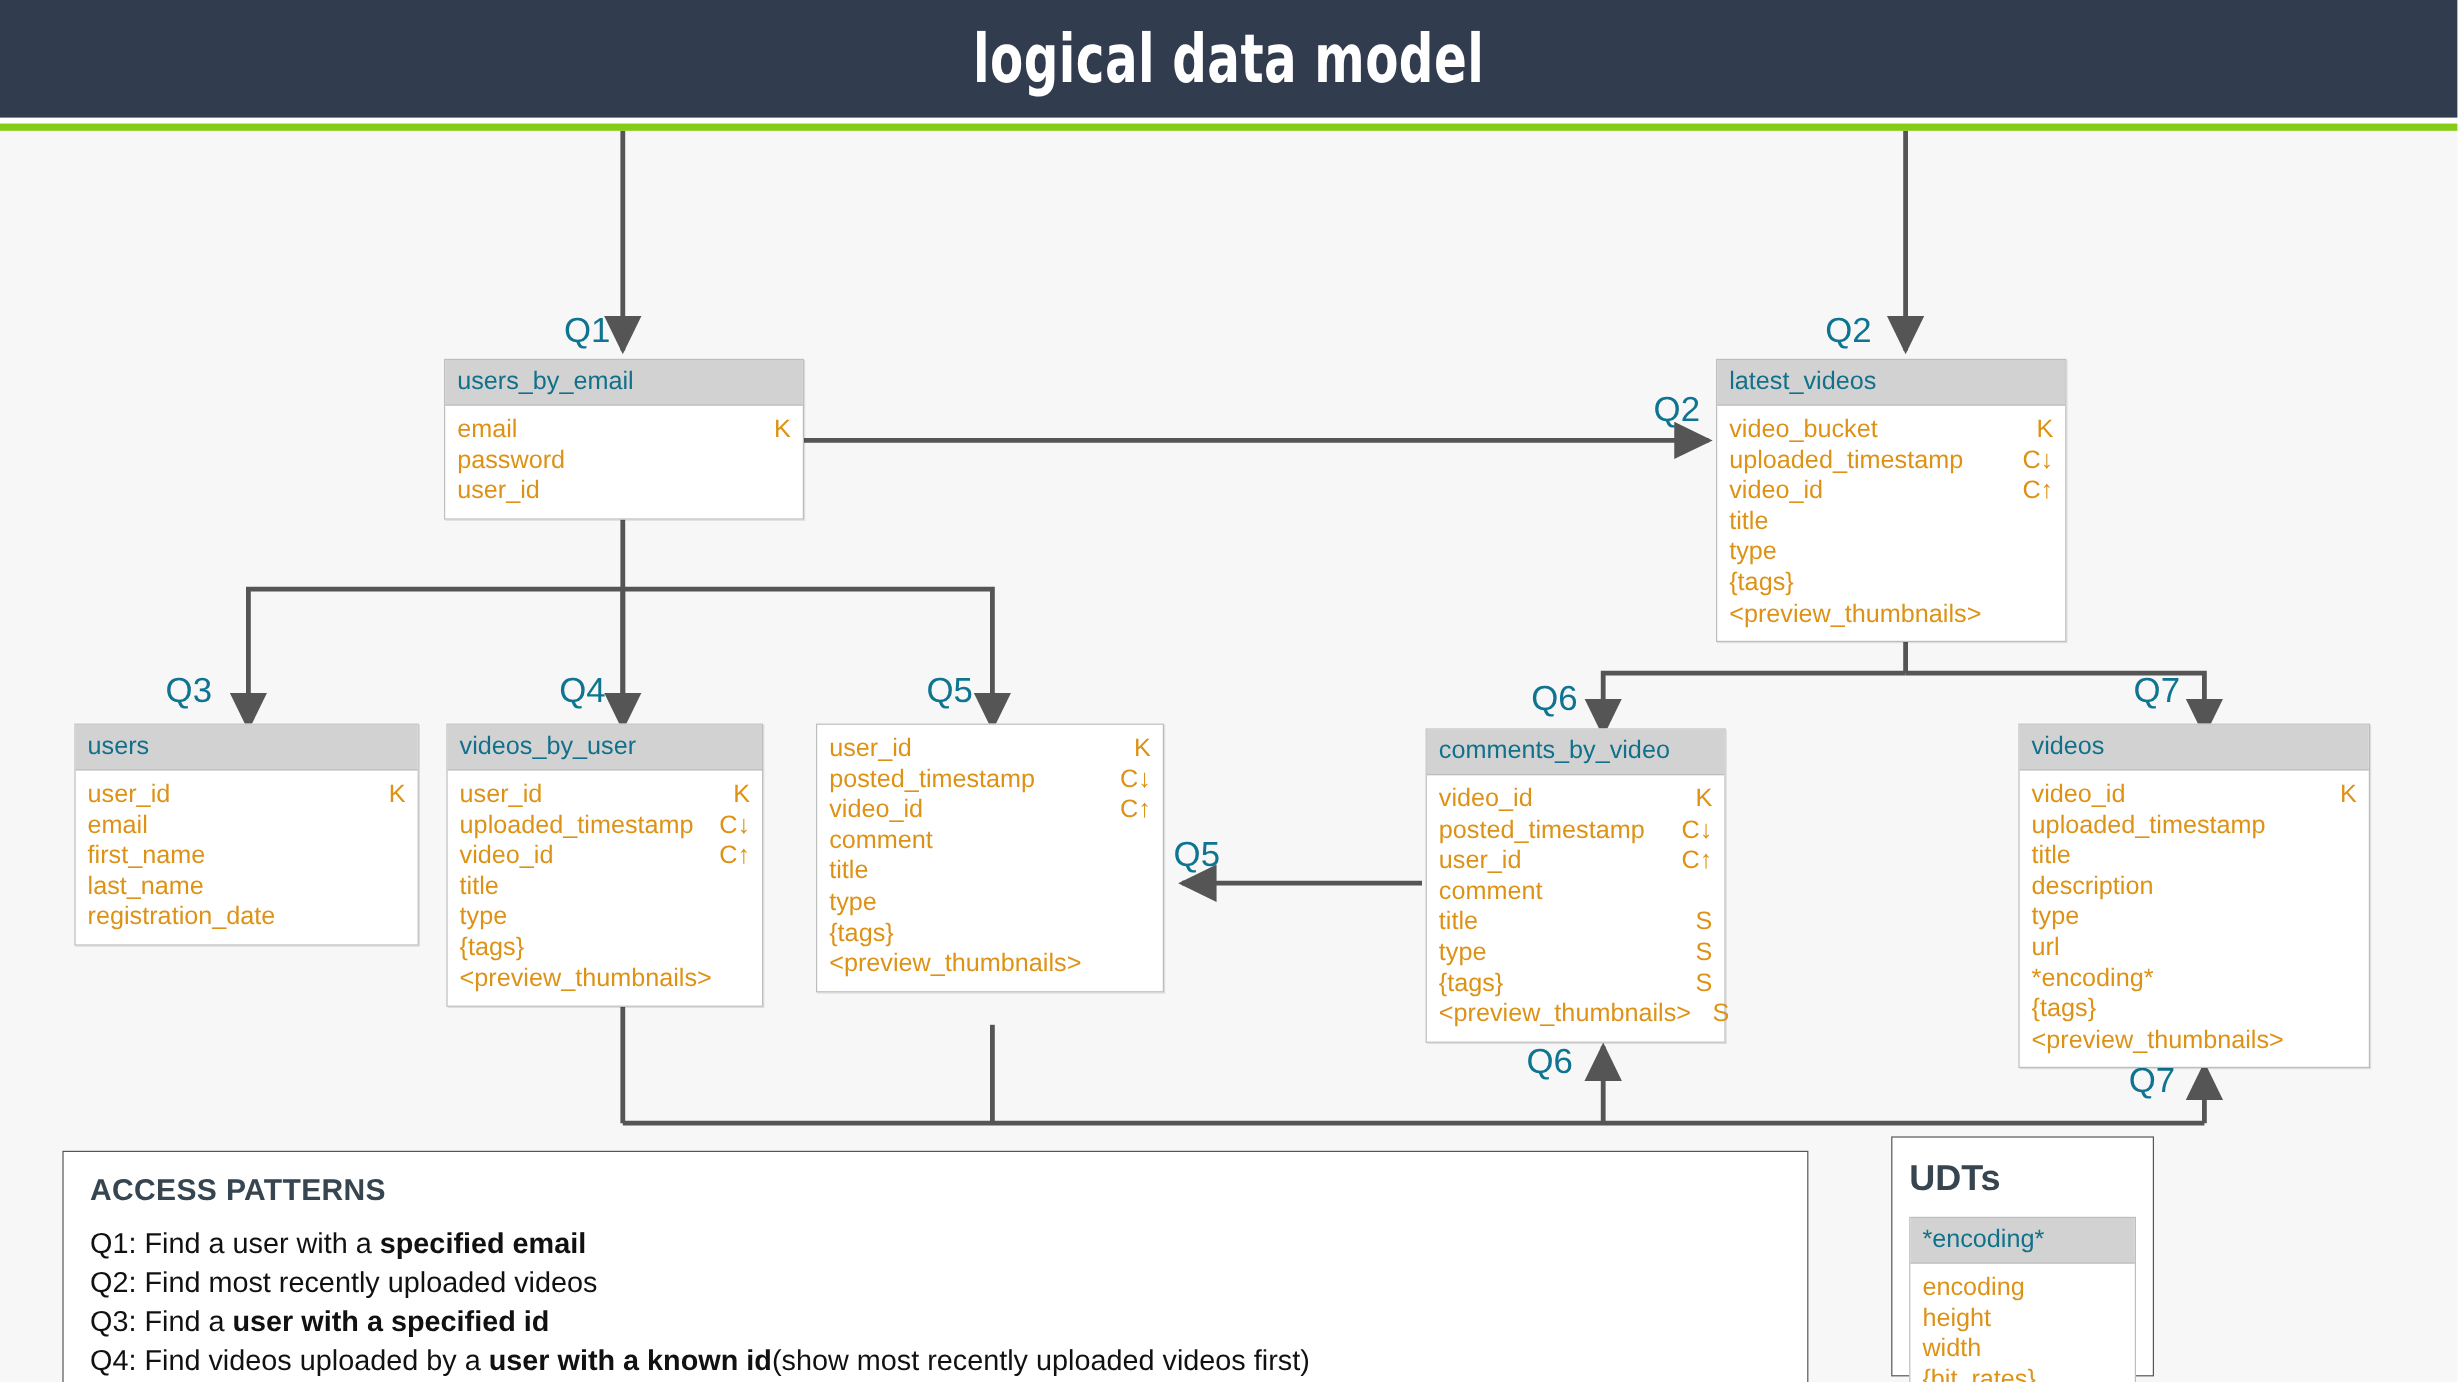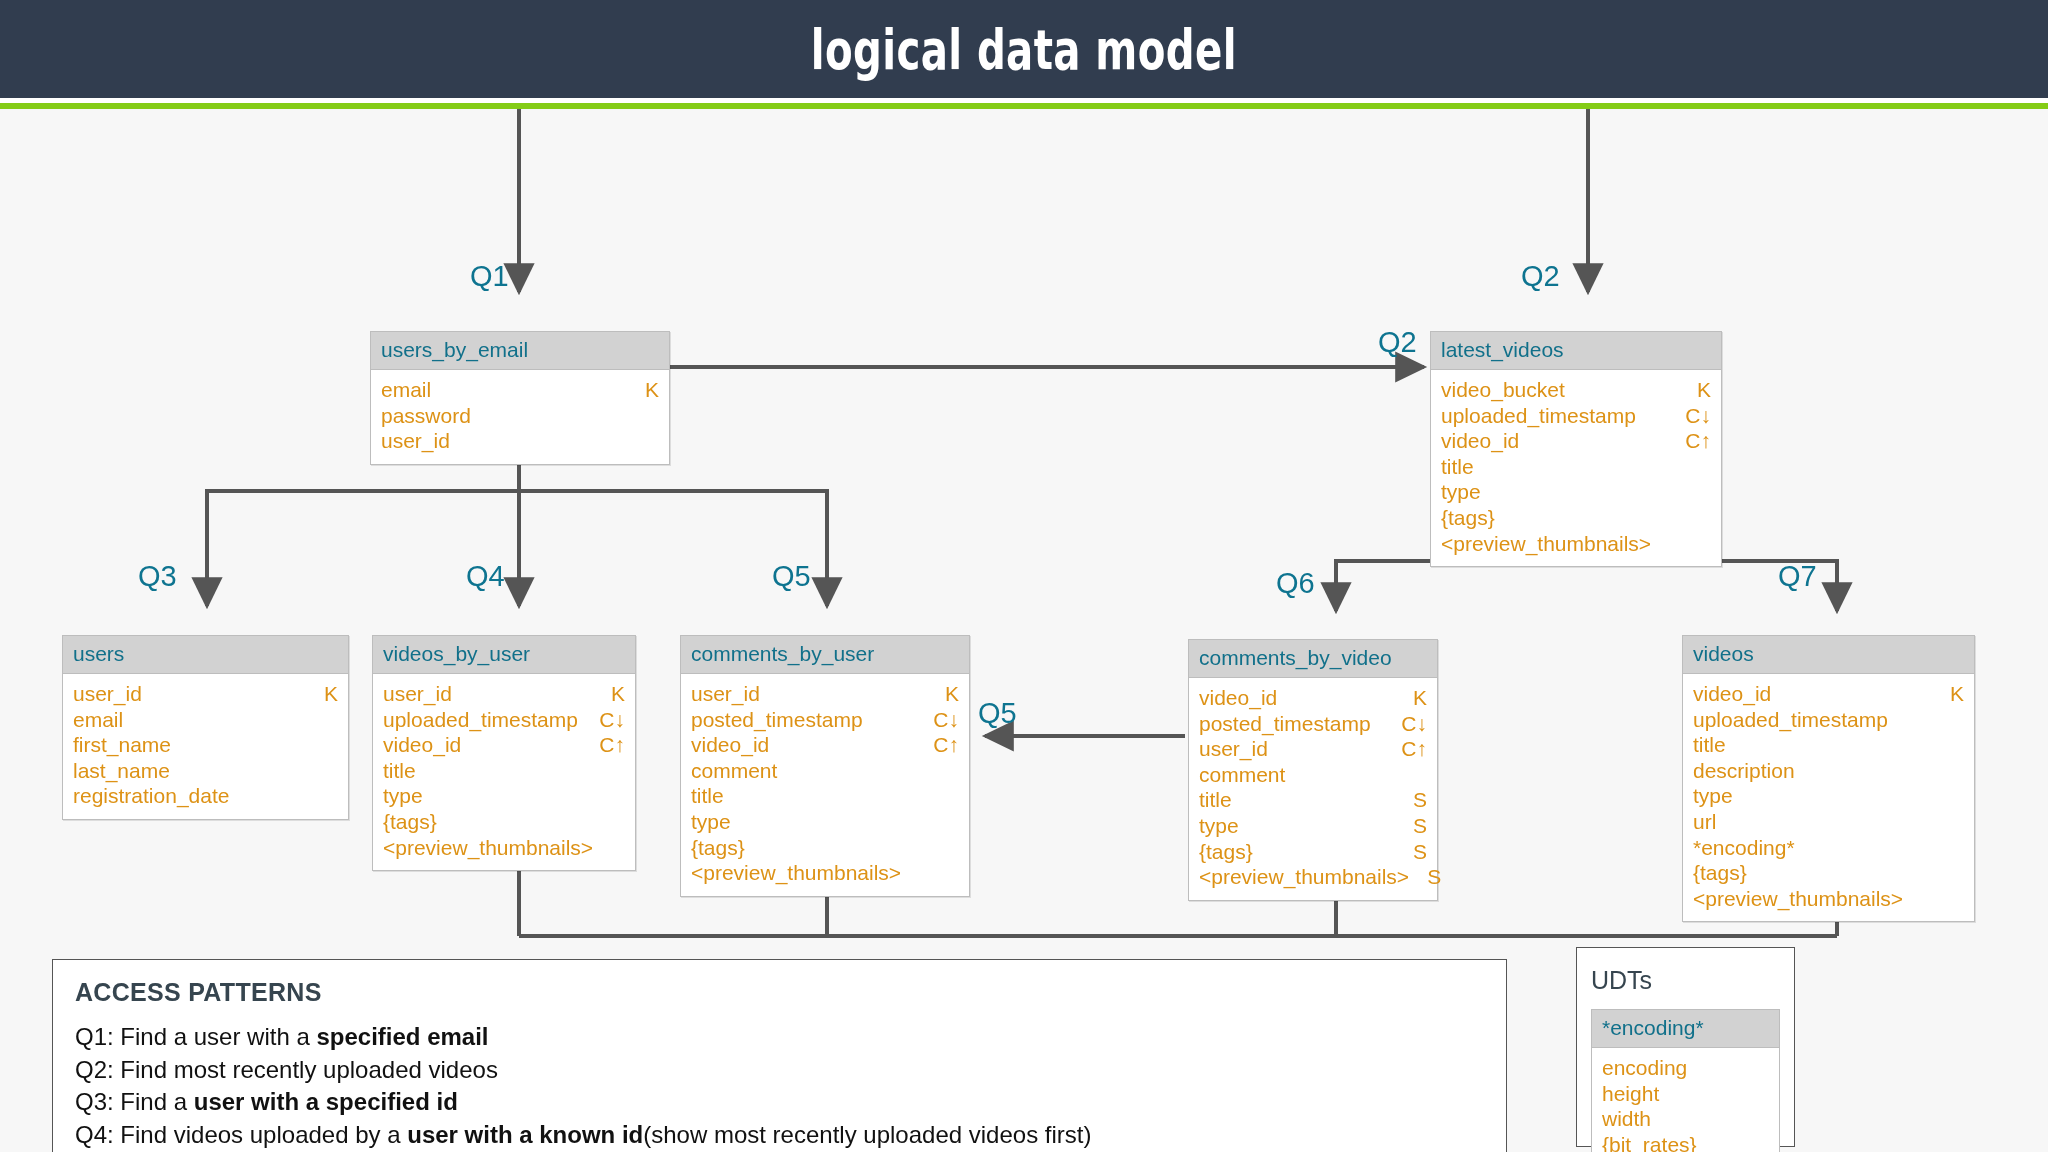--- a/index.html
+++ b/index.html
@@ -48,21 +48,20 @@
     font-weight: 400;
     white-space: nowrap;
   }
 
   
   .tbl {
     position: absolute;
     background: #ffffff;
     border: 1px solid #bdbdbd;
     box-shadow: 1px 1px 0 rgba(0,0,0,0.10);
-    margin-top: 32px;
   }
   .tbl .hdr {
     background: #d2d2d2;
     border-bottom: 1px solid #bdbdbd;
     color: #11708a;
     font-size: 21px;
     padding: 6px 10px 7px 10px;
     white-space: nowrap;
   }
   .tbl .body { padding: 7px 10px 10px 10px; }
@@ -98,21 +97,21 @@
   }
   .apline b { font-weight: bold; }
 
   
   .udtbox {
     position: absolute;
     background: #ffffff;
     border: 1px solid #555555;
   }
   .udtbox .udttitle {
-    color: #36454f; font-weight: normal; font-size: 25px;
+    color: #36454f; font-weight: bold; font-size: 30px;
     padding: 18px 0 0 14px;
   }
   .udtinner {
     margin: 14px 14px 0 14px;
     background: #ffffff;
     border: 1px solid #bdbdbd;
   }
   .udtinner .hdr {
     background: #d2d2d2; border-bottom: 1px solid #bdbdbd;
     color: #11708a; font-size: 21px; padding: 6px 10px 7px 10px; white-space: nowrap;
@@ -281,21 +280,20 @@
             <span class="kk"></span>
           </div>
         <div class="row">
             <span class="nm">&lt;preview_thumbnails&gt;</span>
             <span class="kk"></span>
           </div>
       </div>
     </div>
 
     <div class="tbl" style="left:680px; top:494px; width:290px;">
-      <div class="hdr">comments_by_user</div>
       <div class="body">
         <div class="row">
             <span class="nm">user_id</span>
             <span class="kk">K</span>
           </div>
         <div class="row">
             <span class="nm">posted_timestamp</span>
             <span class="kk">C↓</span>
           </div>
         <div class="row">

